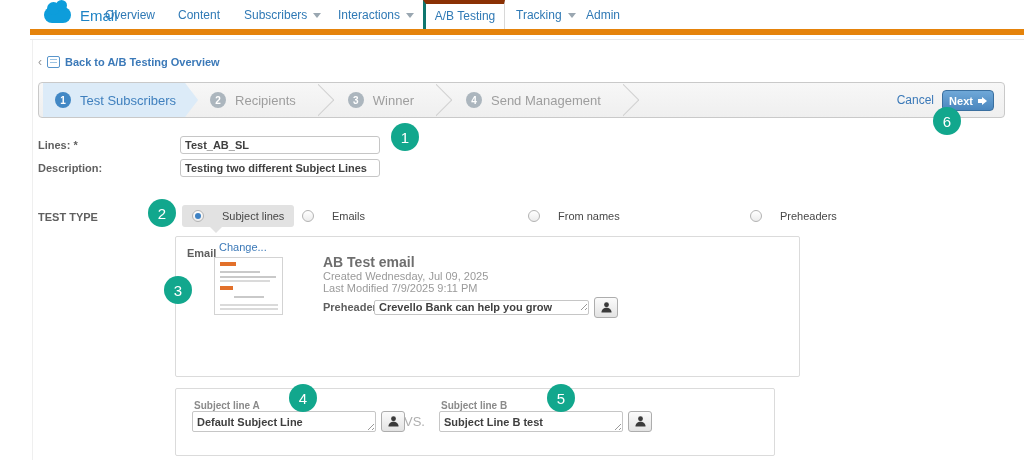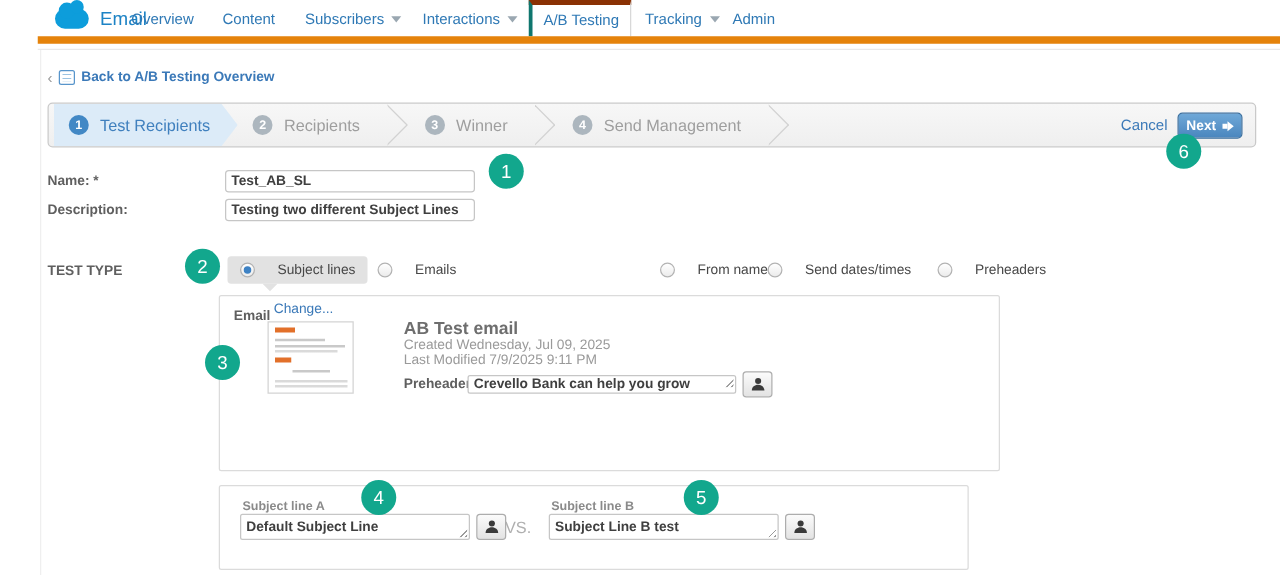--- a/index.html
+++ b/index.html
@@ -131,21 +131,21 @@
   <div class="backrow">
     <span class="back-chev">‹</span>
     <span class="list-icon"></span>
     <a href="#">Back to A/B Testing Overview</a>
   </div>
 
   <div class="wizard">
     <div class="steps">
       <div class="step active">
         <span class="stepnum">1</span>
-        <span class="lbl">Test Recipients</span>
+        <span class="lbl">Test Subscribers</span>
       </div>
       <div class="step" style="margin-left:8px;">
         <span class="stepnum">2</span>
         <span class="lbl">Recipients</span>
       </div>
       <div class="sep"></div>
       <div class="step">
         <span class="stepnum">3</span>
         <span class="lbl">Winner</span>
       </div>
@@ -159,41 +159,37 @@
     <a class="cancel-link" href="#">Cancel</a>
     <div class="next-btn">
       <span>Next</span>
       <span class="next-arrow">
           <span class="bar"></span>
           <span class="tip"></span>
         </span>
     </div>
   </div>
 
-  <div class="flabel" style="top:139px;">Name: *</div>
+  <div class="flabel" style="top:139px;">Lines: *</div>
   <input class="tinput" id="name-input" value="Test_AB_SL" style="">
   <div class="flabel" style="top:162px;">Description:</div>
   <input class="tinput" id="desc-input" value="Testing two different Subject Lines" style="">
 
   <div class="flabel" style="top:211px;">TEST TYPE</div>
   <div class="radio-item pill" style="left:152px;">
     <span class="rdo sel"></span>
     <span>Subject lines</span>
   </div>
   <div class="radio-item" style="left:272px;">
     <span class="rdo"></span>
     <span>Emails</span>
   </div>
   <div class="radio-item" style="left:498px;">
     <span class="rdo"></span>
     <span>From names</span>
-  </div>
-  <div class="radio-item" style="left:584px;">
-    <span class="rdo"></span>
-    <span>Send dates/times</span>
   </div>
   <div class="radio-item" style="left:720px;">
     <span class="rdo"></span>
     <span>Preheaders</span>
   </div>
 
   <div class="panel" id="email-panel">
     <div class="email-lbl">Email</div>
     <a class="change-lnk" href="#">Change...</a>
     <div class="thumb"></div>

